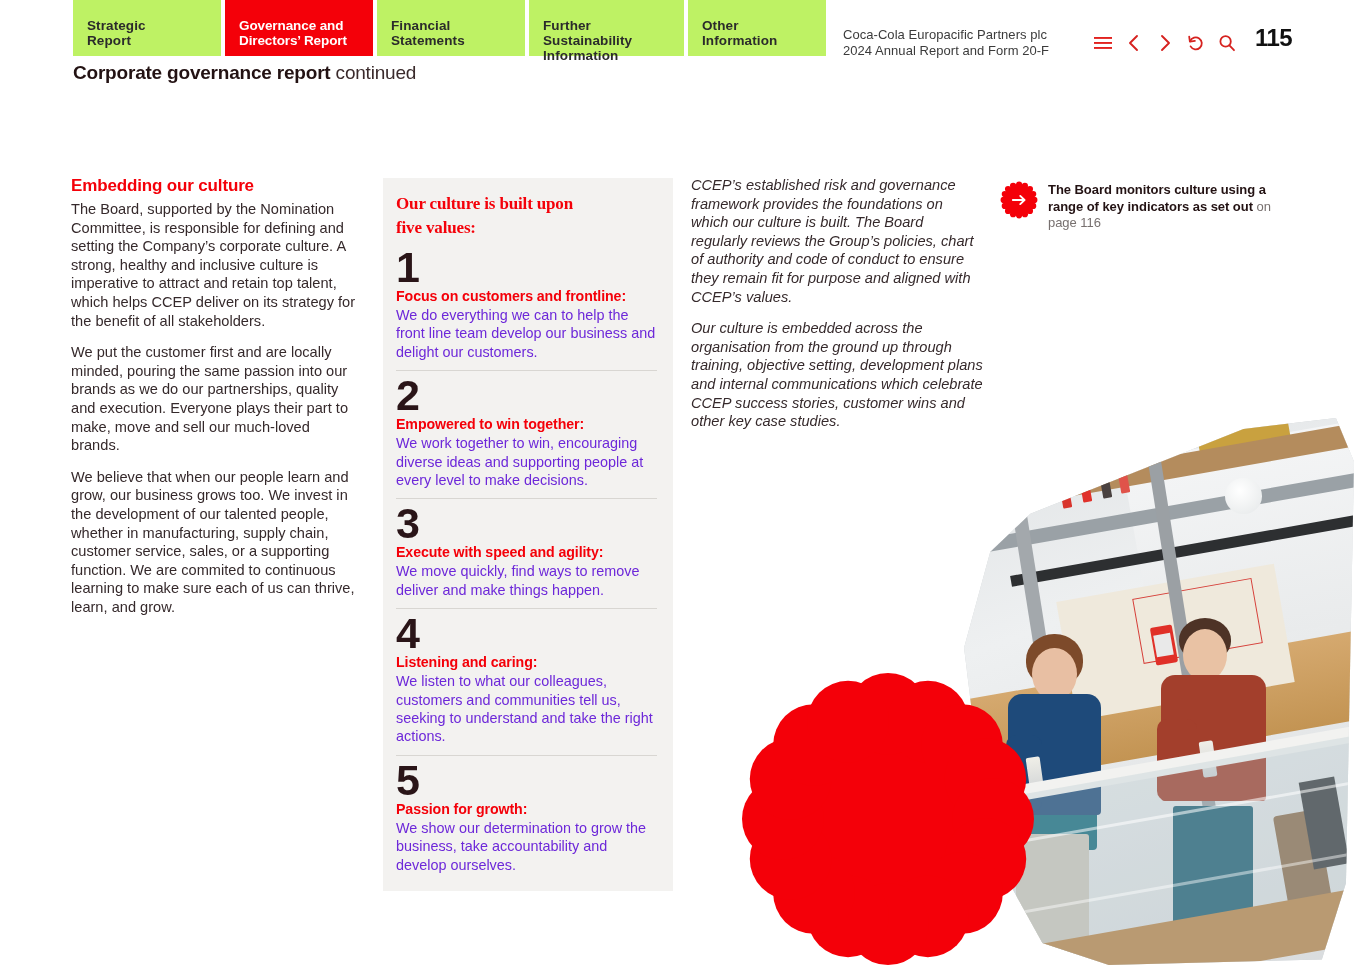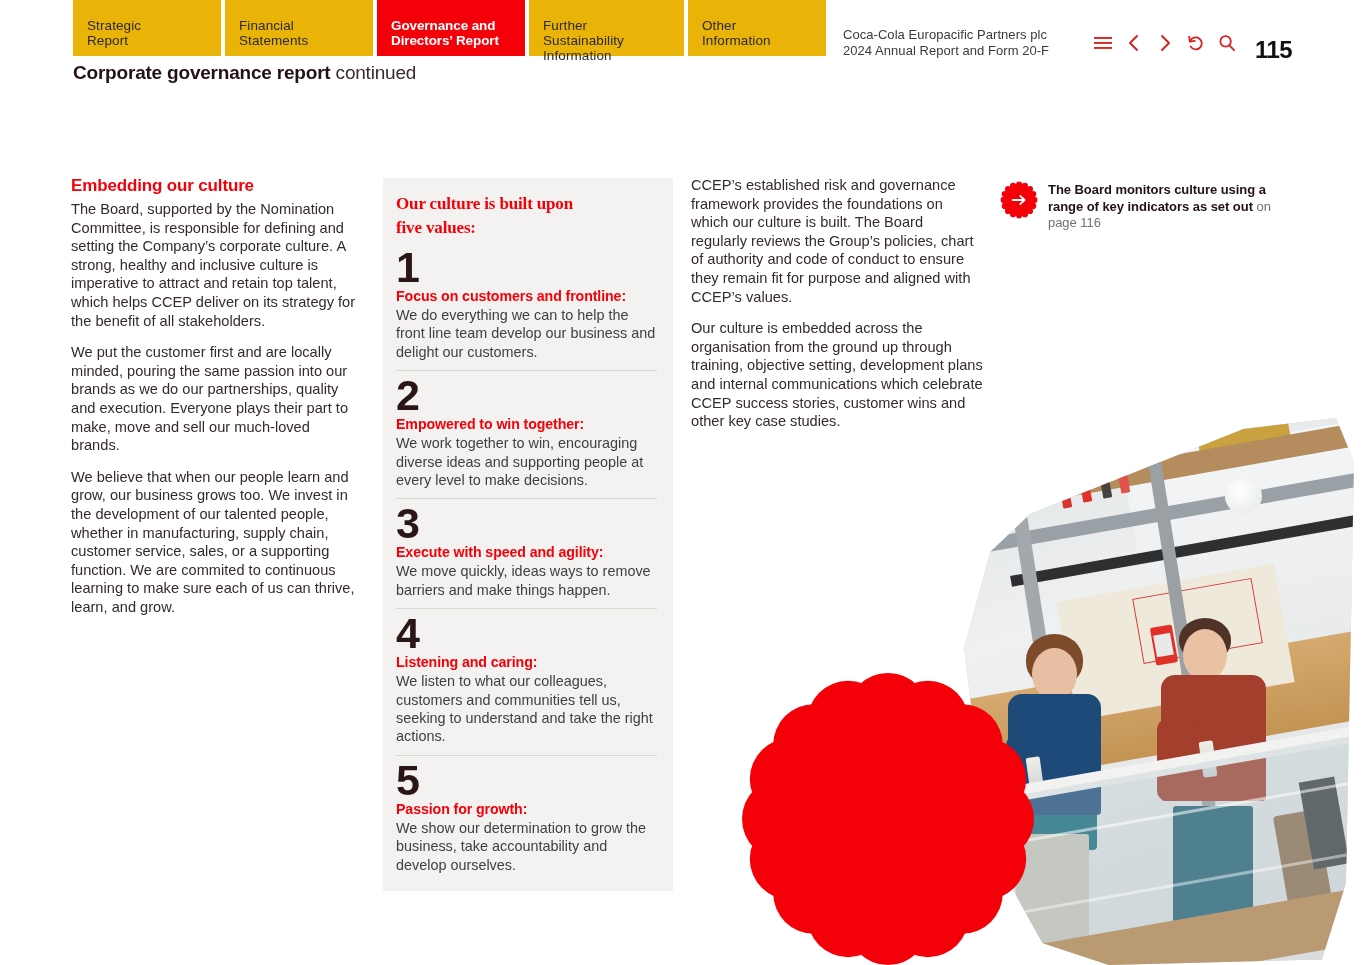--- a/index.html
+++ b/index.html
@@ -30,29 +30,29 @@
 
   .nav-tabs {
     position: absolute;
     left: 73px; top: 0;
     display: flex;
     align-items: stretch;
     height: 56px;
   }
 
   .nav-tab {
-    background: #eab308;
+    background: #bef264;
     color: #2b2b2b;
     font-size: 13.5px;
     line-height: 15px;
     letter-spacing: 0.1px;
     padding: 18px 14px 0 14px;
     margin-right: 4px;
     white-space: pre-line;
-    font-weight: 400;
+    font-weight: 700;
     cursor: pointer;
   }
   .nav-tab.active {
     background: #f40009;
     color: #ffffff;
     font-weight: 700;
     letter-spacing: -0.1px;
   }
 
   .nav-tab-w1 { width: 148px; }
@@ -82,21 +82,21 @@
     width: 20px; height: 20px;
     display: flex;
     align-items: center;
     justify-content: center;
     cursor: pointer;
   }
   .nav-icon svg { display: block; }
 
   #page-number {
     position: absolute;
-    left: 1255px; top: 36px;
+    left: 1255px; top: 24px;
     font-size: 24px;
     font-weight: 800;
     color: #111111;
     letter-spacing: -0.5px;
   }
 
   
   #page-heading {
     position: absolute;
     left: 73px; top: 62px;
@@ -165,29 +165,30 @@
     color: #f40009;
     font-size: 14.2px;
     font-weight: 800;
     line-height: 17px;
     letter-spacing: -0.1px;
     margin-top: -2px;
   }
   .value-text {
     font-size: 14.4px;
     line-height: 18.4px;
-    color: #404040;
+    color: #6d28d9;
     margin-top: 1px;
   }
 
   
   #col3 {
     position: absolute;
     left: 691px; top: 176px;
     width: 292px;
+    font-style: italic;
   }
 
   
   #callout {
     position: absolute;
     left: 1000px; top: 180px;
     width: 290px;
     display: flex;
     align-items: flex-start;
     gap: 10px;
@@ -293,24 +294,24 @@
 </head>
 <body>
 
 <div id="page">
 
   <div id="topbar">
 
     <div class="nav-tabs">
       <div class="nav-tab nav-tab-w1">Strategic
 Report</div>
+      <div class="nav-tab nav-tab-w2 active">Governance and
+Directors’ Report</div>
       <div class="nav-tab nav-tab-w3">Financial
 Statements</div>
-      <div class="nav-tab nav-tab-w2 active">Governance and
-Directors’ Report</div>
       <div class="nav-tab nav-tab-w4">Further Sustainability
 Information</div>
       <div class="nav-tab nav-tab-w5">Other
 Information</div>
     </div>
 
     <div id="report-title">Coca-Cola Europacific Partners plc
 2024 Annual Report and Form 20-F</div>
 
     <div id="nav-icons">
@@ -371,21 +372,21 @@
 
     <div class="value-item">
       <div class="value-num">2</div>
       <div class="value-head">Empowered to win together:</div>
       <div class="value-text">We work together to win, encouraging diverse ideas and supporting people at every level to make decisions.</div>
     </div>
 
     <div class="value-item">
       <div class="value-num">3</div>
       <div class="value-head">Execute with speed and agility:</div>
-      <div class="value-text">We move quickly, ideas ways to remove barriers and make things happen.</div>
+      <div class="value-text">We move quickly, find ways to remove deliver and make things happen.</div>
     </div>
 
     <div class="value-item">
       <div class="value-num">4</div>
       <div class="value-head">Listening and caring:</div>
       <div class="value-text">We listen to what our colleagues, customers and communities tell us, seeking to understand and take the right actions.</div>
     </div>
 
     <div class="value-item">
       <div class="value-num">5</div>

